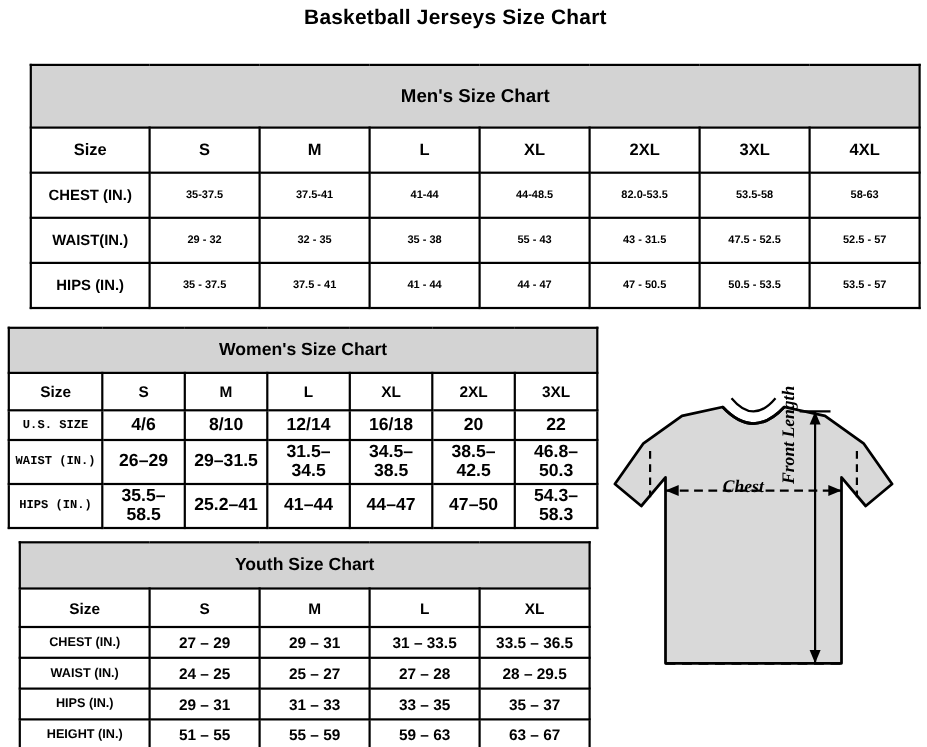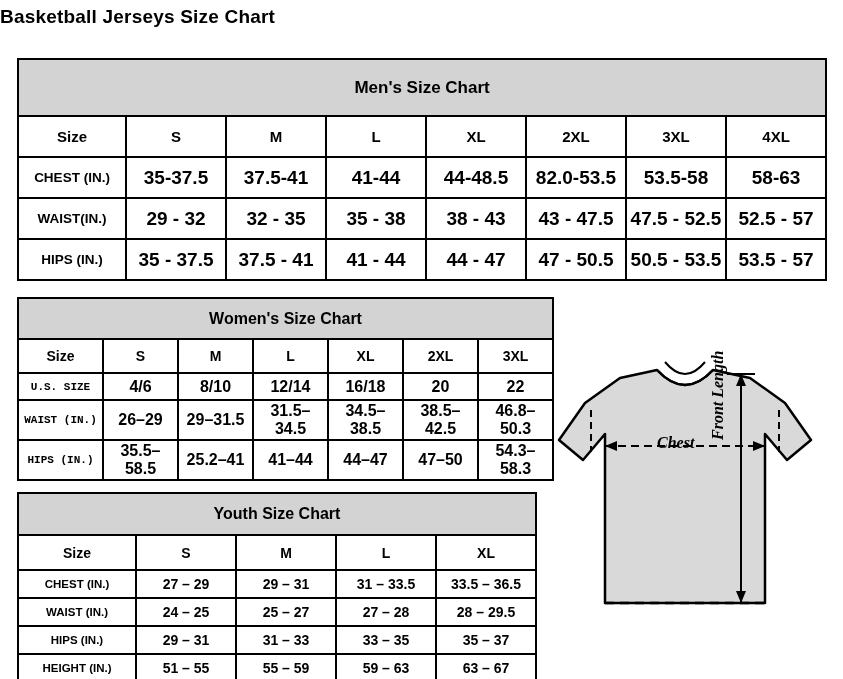--- a/index.html
+++ b/index.html
@@ -13,21 +13,21 @@
     position: relative;
     font-family: "Liberation Sans", sans-serif;
     color: #000000;
     overflow: hidden;
   }
   .page-title {
     position: absolute;
     top: 6px;
     left: 0;
     width: 828px;
-    text-align: left;
+    text-align: center;
     font-size: 19px;
     font-weight: bold;
     letter-spacing: 0.2px;
   }
 
   table {
     border-collapse: collapse;
     table-layout: fixed;
   }
   table td, table th {
@@ -40,33 +40,33 @@
   .chart-head td {
     background: #d3d3d3;
     font-size: 16px;
     font-weight: bold;
     padding: 8px 0;
   }
 
   
   #men-table {
     position: absolute;
-    left: 17px;
+    left: 27px;
     top: 58px;
     width: 808px;
   }
   #men-table .chart-head td { font-size: 17px; padding: 9px 0; }
-  #men-table td { height: 37px; font-size: 19px; }
+  #men-table td { height: 37px; font-size: 10px; }
   #men-table .row-label { font-size: 13.5px; }
   #men-table .hdr td { font-size: 15px; }
 
   
   #women-table {
     position: absolute;
-    left: 17px;
+    left: 7px;
     top: 297px;
     width: 535px;
   }
   #women-table .chart-head td { font-size: 16px; padding: 8px 0; }
   #women-table .hdr td { font-size: 14px; height: 30px; }
   #women-table td { height: 23px; font-size: 16px; }
   #women-table .row-label { font-size: 11px; font-family: Liberation Mono, monospace; }
 
   
   #youth-table {
@@ -148,22 +148,22 @@
       <td>44-48.5</td>
       <td>82.0-53.5</td>
       <td>53.5-58</td>
       <td>58-63</td>
     </tr>
     <tr>
       <td class="row-label">WAIST(IN.)</td>
       <td>29 - 32</td>
       <td>32 - 35</td>
       <td>35 - 38</td>
-      <td>38 - 43</td>
-      <td>43 - 47.5</td>
+      <td>55 - 43</td>
+      <td>43 - 31.5</td>
       <td>47.5 - 52.5</td>
       <td>52.5 - 57</td>
     </tr>
     <tr>
       <td class="row-label">HIPS (IN.)</td>
       <td>35 - 37.5</td>
       <td>37.5 - 41</td>
       <td>41 - 44</td>
       <td>44 - 47</td>
       <td>47 - 50.5</td>

